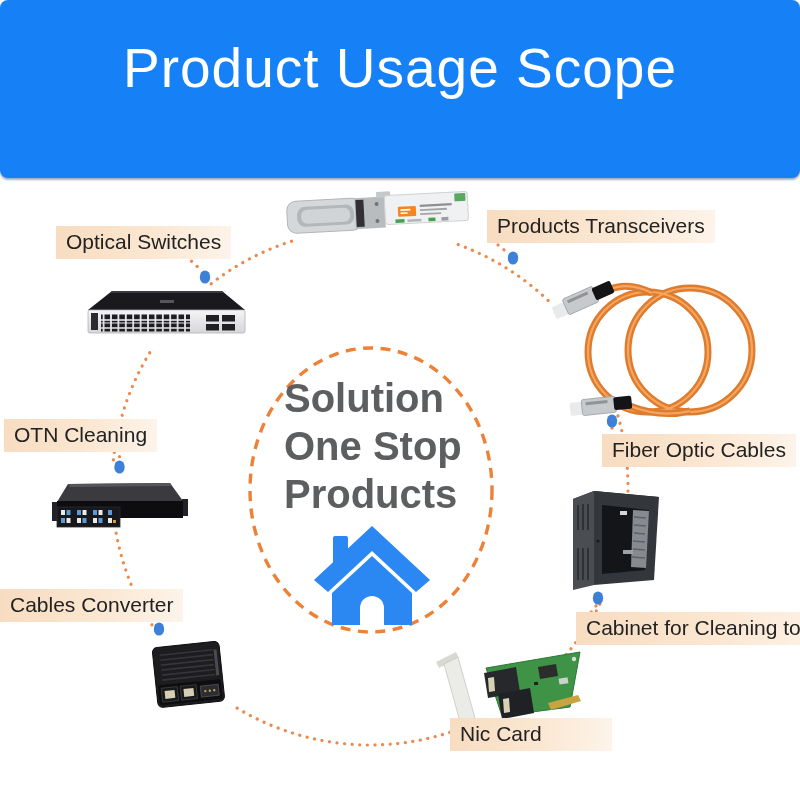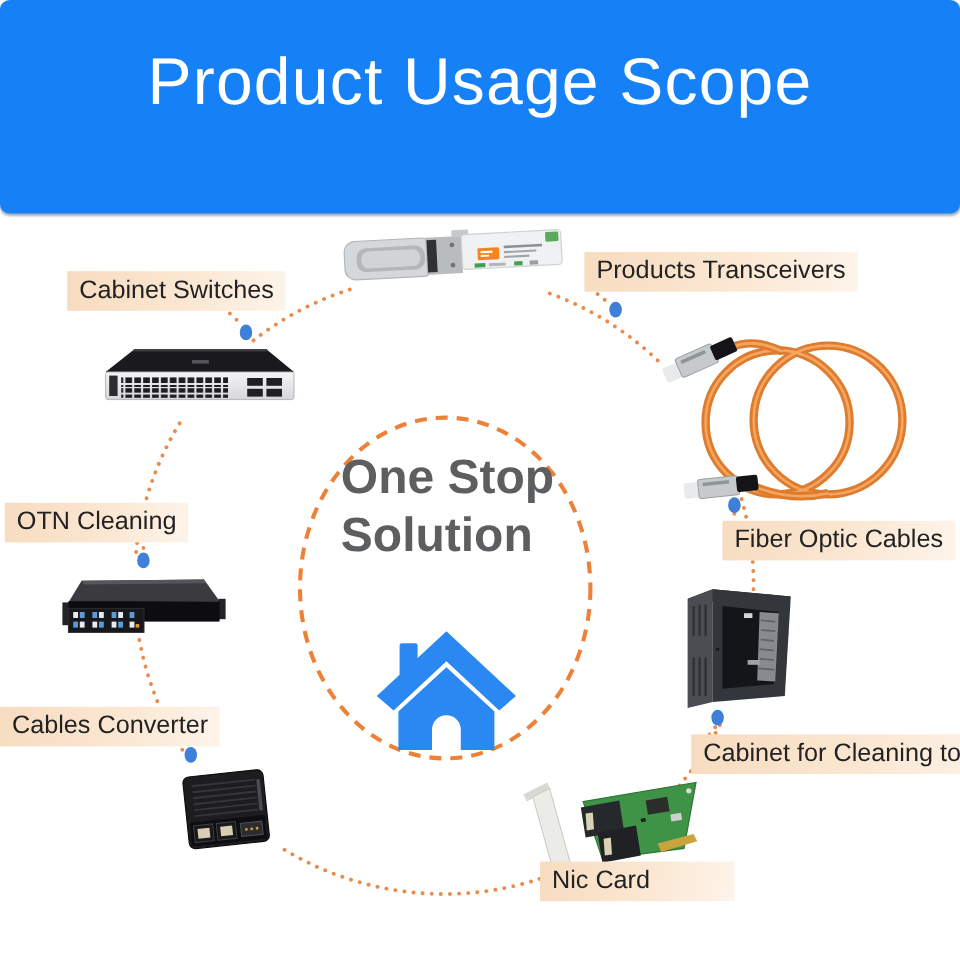--- a/index.html
+++ b/index.html
@@ -209,24 +209,25 @@
     <ellipse cx="205" cy="277" rx="5.2" ry="6.6"></ellipse>
     <ellipse cx="513" cy="258" rx="5.2" ry="6.6"></ellipse>
     <ellipse cx="119.5" cy="467" rx="5.2" ry="6.6"></ellipse>
     <ellipse cx="612" cy="421" rx="5.2" ry="6.6"></ellipse>
     <ellipse cx="159" cy="629" rx="5.2" ry="6.6"></ellipse>
     <ellipse cx="598" cy="598" rx="5.2" ry="6.6"></ellipse>
     <ellipse cx="457" cy="741" rx="5.2" ry="6.6"></ellipse>
   </g>
 </svg>
 
-<div class="label" style="left:56px;top:226px">Cabinet Switches</div>
+<div class="label" style="left:56px;top:226px">Optical Switches</div>
 <div class="label" style="left:487px;top:210px;min-width:180px">Products Transceivers</div>
 <div class="label" style="left:4px;top:419px">OTN Cleaning</div>
 <div class="label" style="left:602px;top:434px">Fiber Optic Cables</div>
 <div class="label" style="left:0px;top:589px">Cables Converter</div>
 <div class="label" style="left:576px;top:612px;min-width:204px">Cabinet for Cleaning tools</div>
 <div class="label" style="left:450px;top:718px;min-width:142px">Nic Card</div>
 
 <div class="center-text">
+  <div>Solution</div>
   <div>One Stop</div>
-  <div>Solution</div>
+  <div>Products</div>
 </div>
 
 </body></html>

